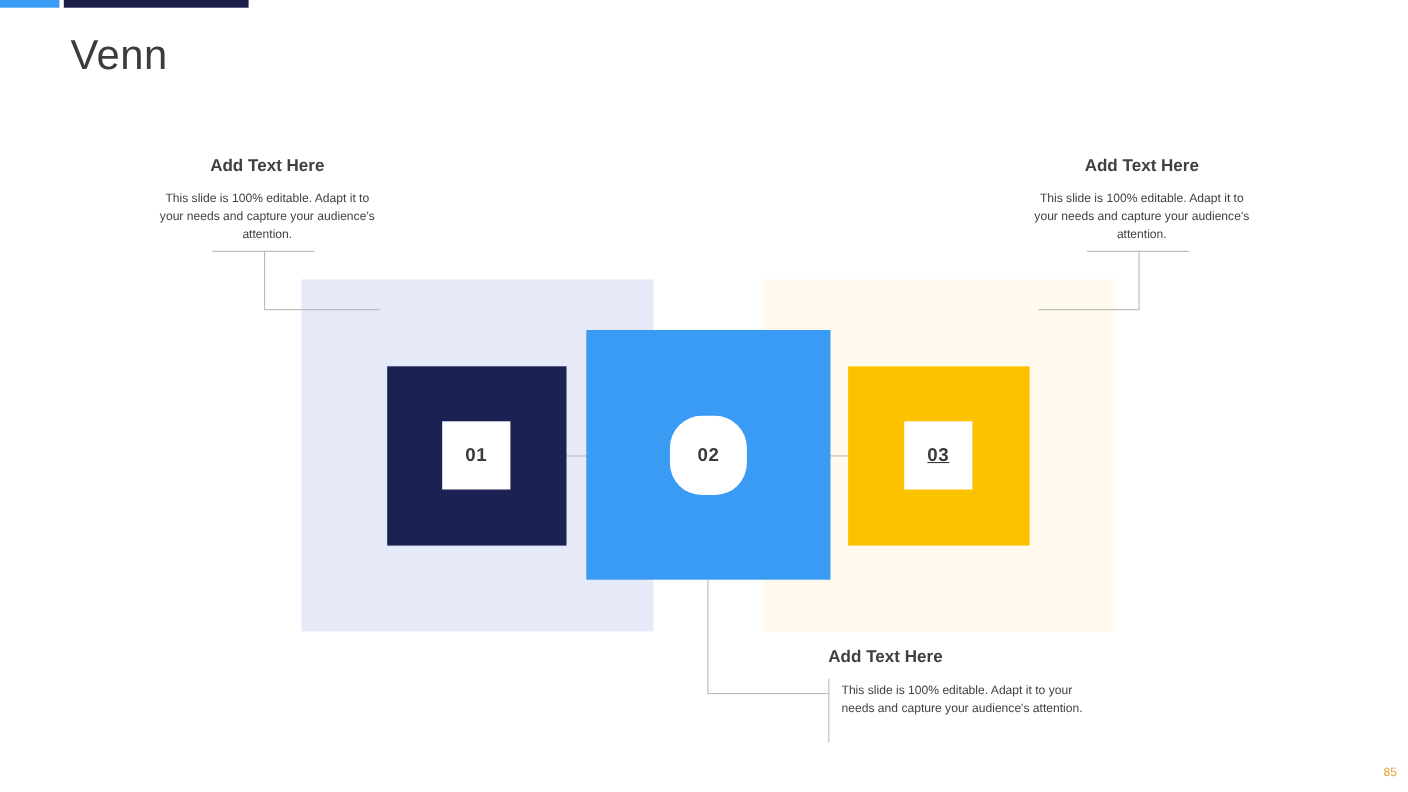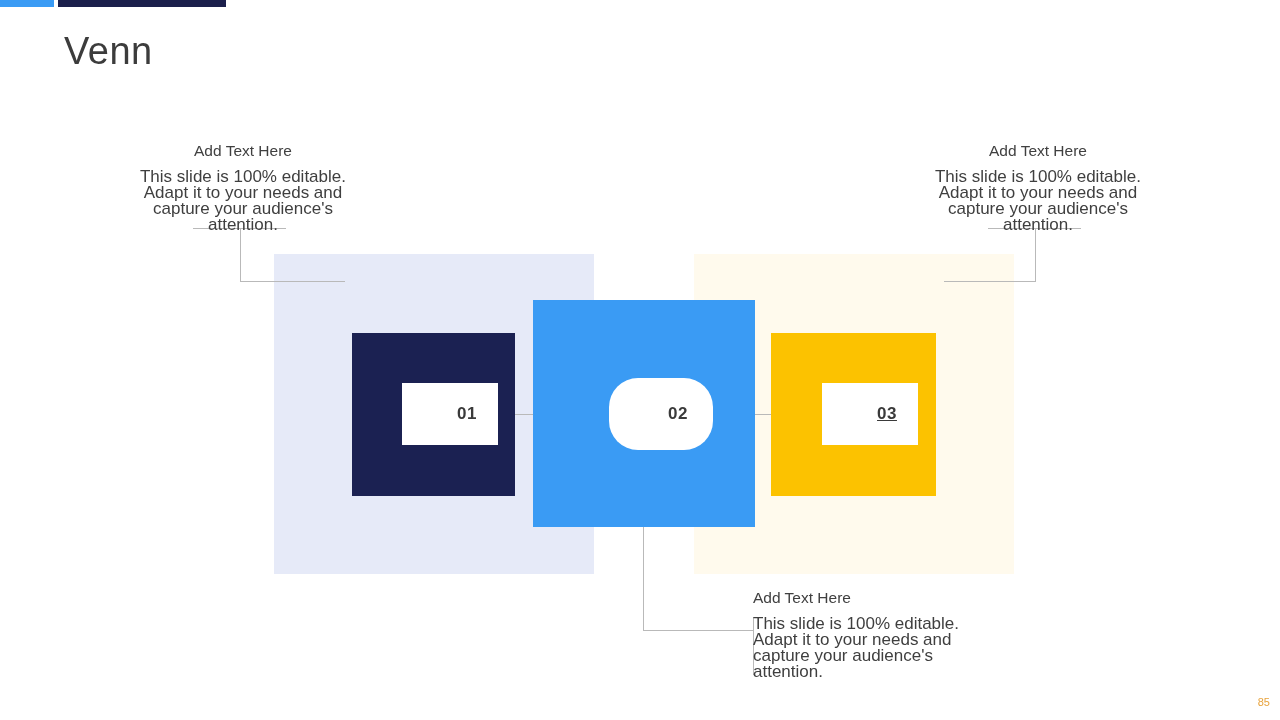--- a/index.html
+++ b/index.html
@@ -49,30 +49,30 @@
     line-height: 46px;
     margin-left: 36px;
   }
 
   
   .txt-block {
     position: absolute;
   }
   .txt-head {
     font-size: 15.5px;
-    font-weight: normal;
+    font-weight: bold;
     color: #404040;
     margin: 0 0 8px 0;
     line-height: 20px;
   }
   .txt-body {
-    font-size: 17px;
+    font-size: 11px;
     color: #3f3f3f;
     line-height: 16px;
-    margin: 0;
+    margin: 12px;
   }
   .ta-center { text-align: center; }
   .ta-left { text-align: left; }
 
   #text-block-1 { left: 128px; top: 141px; width: 230px; }
   #text-block-2 { left: 923px; top: 141px; width: 230px; }
   #text-block-3 { left: 753px; top: 588px; width: 248px; }
 
   
   .conn {
@@ -131,21 +131,20 @@
   .num-badge {
     position: absolute;
     background: #ffffff;
     display: flex;
     align-items: center;
     justify-content: center;
     font-size: 17px;
     font-weight: bold;
     color: #3a3a3a;
     letter-spacing: 0.5px;
-    padding-left: 34px;
   }
   #badge-01 { left: 402px; top: 383px; width: 62px; height: 62px; }
   #badge-02 { left: 609px; top: 378px; width: 70px; height: 72px; border-radius: 29px; }
   #badge-03 { left: 822px; top: 383px; width: 62px; height: 62px; text-decoration: underline; }
 
   
   .page-num {
     position: absolute;
     right: 10px;
     bottom: 12px;

